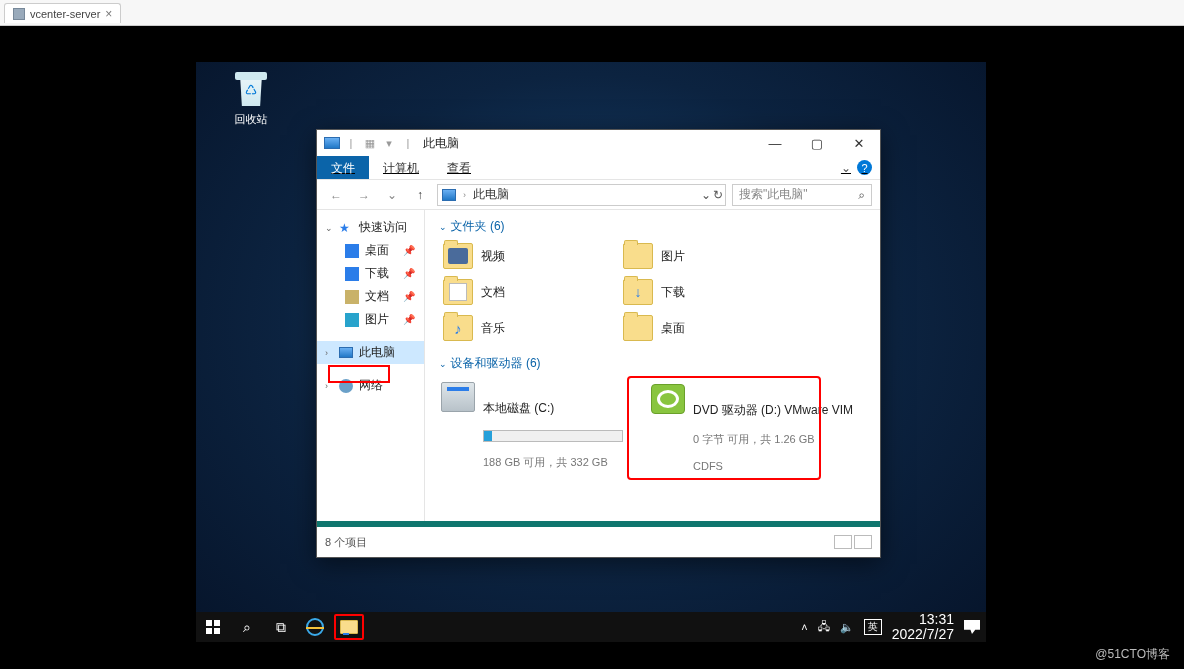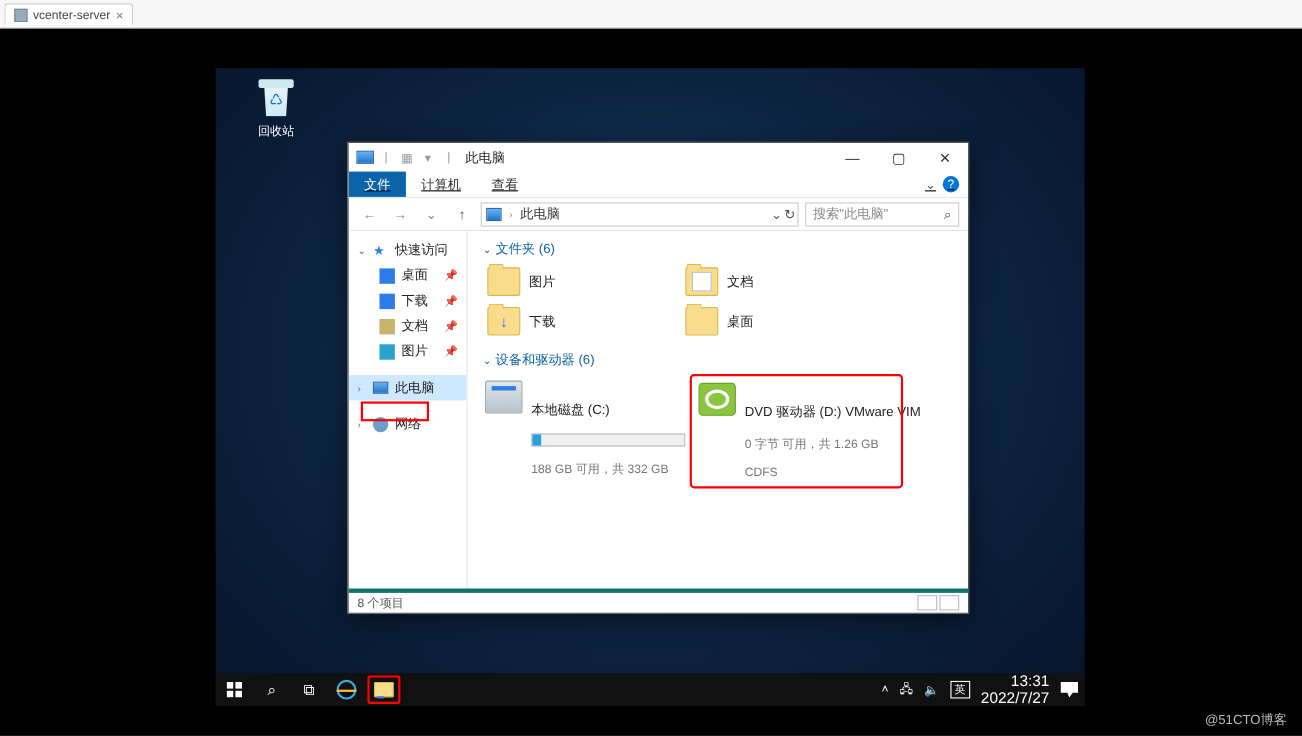--- a/index.html
+++ b/index.html
@@ -107,23 +107,23 @@
   .drive-icon.hdd { background: linear-gradient(#dfe6ea, #b8c2c9); border: 1px solid #9aa4ab; border-radius: 2px; position: relative; }
   .drive-icon.hdd::after{content:"";position:absolute;top:4px;left:5px;right:5px;height:4px;background:#2b7de9;}
   .drive-icon.dvd { background: #89c53f; border: 1px solid #6aa02a; border-radius: 4px; position: relative; }
   .drive-icon.dvd::after{content:"";position:absolute;inset:5px;border:3px solid #fff;border-radius:50%;}
   .drive-info { display: flex; flex-direction: column; gap: 13px; margin-top: 18px; }
   .drive-name { font-size: 12px; white-space: nowrap; }
   .drive-bar { width: 140px; height: 12px; border: 1px solid #bbb; background: #f0f0f0; position: relative; }
   .drive-bar .fill { position: absolute; top: 0; left: 0; bottom: 0; background: #26a0da; }
   .drive-meta { font-size: 11px; color: #777; }
 
-  .drive.boxed { outline: 2px solid red; border-radius: 2px; padding: 6px 6px; }
-
-  .statusbar { height: 22px; border-top: 4px solid #0f766e; display: flex; align-items: center; padding: 0 8px; font-size: 11px; color: #555; justify-content: space-between; }
+  .drive.boxed { outline: 2px solid red; border-radius: 2px; padding: 6px 22px; }
+
+  .statusbar { height: 36px; border-top: 6px solid #0f766e; display: flex; align-items: center; padding: 0 8px; font-size: 11px; color: #555; justify-content: space-between; }
   .viewtoggles { display: flex; gap: 2px; }
   .viewtoggles span { width: 18px; height: 14px; border: 1px solid #bbb; }
 
   
   .taskbar { position: absolute; bottom: 0; left: 0; right: 0; height: 30px; background: #111; display: flex; align-items: center; color: #fff; font-size: 11px; }
   .tb-btn { width: 34px; height: 30px; display: flex; align-items: center; justify-content: center; color:#fff; }
   .tb-start svg{width:14px;height:14px;}
   .tb-search {font-size:14px;}
   .tb-taskview { font-size: 14px; }
   .tb-ie { width:18px;height:18px;border:2px solid #3aa9e8;border-radius:50%;position:relative; }
@@ -251,30 +251,38 @@
         </div>
 
         <div class="content">
           <div class="group">
             <div class="group-head">
               <span class="car">⌄</span>
               <span>文件夹 (6)</span>
             </div>
             <div class="items-grid">
               <div class="item">
+                  <span class="fico video"></span>
+                  <span>视频</span>
+                </div>
+              <div class="item">
                   <span class="fico"></span>
                   <span>图片</span>
                 </div>
               <div class="item">
                   <span class="fico doc"></span>
                   <span>文档</span>
                 </div>
               <div class="item">
                   <span class="fico down"></span>
                   <span>下载</span>
+                </div>
+              <div class="item">
+                  <span class="fico music"></span>
+                  <span>音乐</span>
                 </div>
               <div class="item">
                   <span class="fico"></span>
                   <span>桌面</span>
                 </div>
             </div>
           </div>
 
           <div class="group">
             <div class="group-head">

